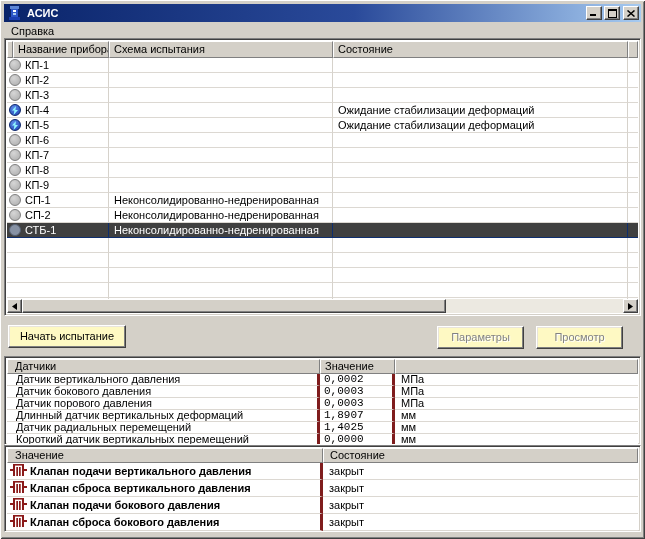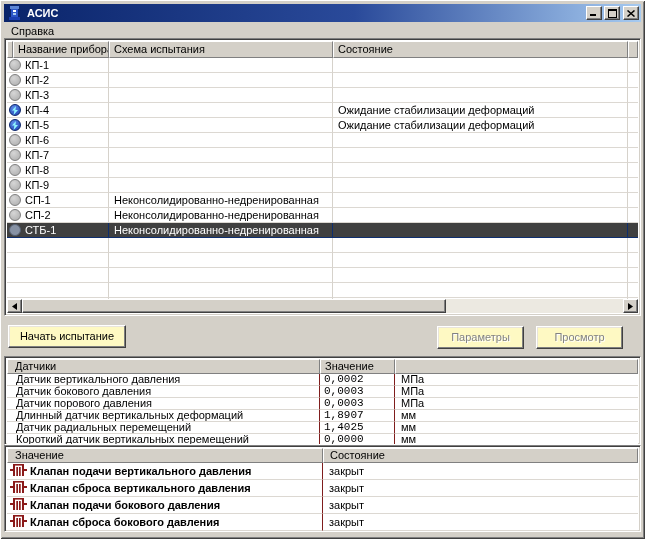--- a/index.html
+++ b/index.html
@@ -78,21 +78,21 @@
   #valves{left:4px;top:445px;width:637px;height:87px;}
   .thead{display:flex;height:15px;flex:none;}
   .thcell{background:#D4D0C8;border:1px solid;border-color:#fff #808080 #808080 #fff;
     box-sizing:border-box;padding:0 0 0 7px;line-height:13px;white-space:nowrap;overflow:hidden;flex:none;}
   .th-sname{width:313px;}
   .th-sval{width:75px;padding-left:4px;}
   .th-sunit{flex:1;padding-left:6px;}
   .th-vname{width:316px;}
   .th-vstate{flex:1;padding-left:6px;}
   .trow{display:flex;height:12px;flex:none;}
-  .tcell{box-sizing:border-box;background:#fff;border-right:1px solid #7f1d1d;border-bottom:1px solid #DCD8D2;
+  .tcell{box-sizing:border-box;background:#fff;border-right:3px solid #7f1d1d;border-bottom:1px solid #DCD8D2;
     line-height:11px;white-space:nowrap;overflow:hidden;flex:none;}
   .s-name{width:313px;padding-left:9px;}
   .s-val{width:75px;padding-left:4px;font-family:"Liberation Mono",monospace;font-size:11px;}
   .s-unit{flex:1;border-right:none;padding-left:6px;}
   .vrow{display:flex;height:17px;flex:none;}
   .v-name{width:316px;display:flex;align-items:center;padding-left:3px;}
   .v-name .vtxt{margin-left:3px;font-weight:bold;}
   .v-state{flex:1;border-right:none;padding-left:6px;line-height:16px;}
   .vrow .tcell{border-bottom:1px solid #DCD8D2;}
 </style>

